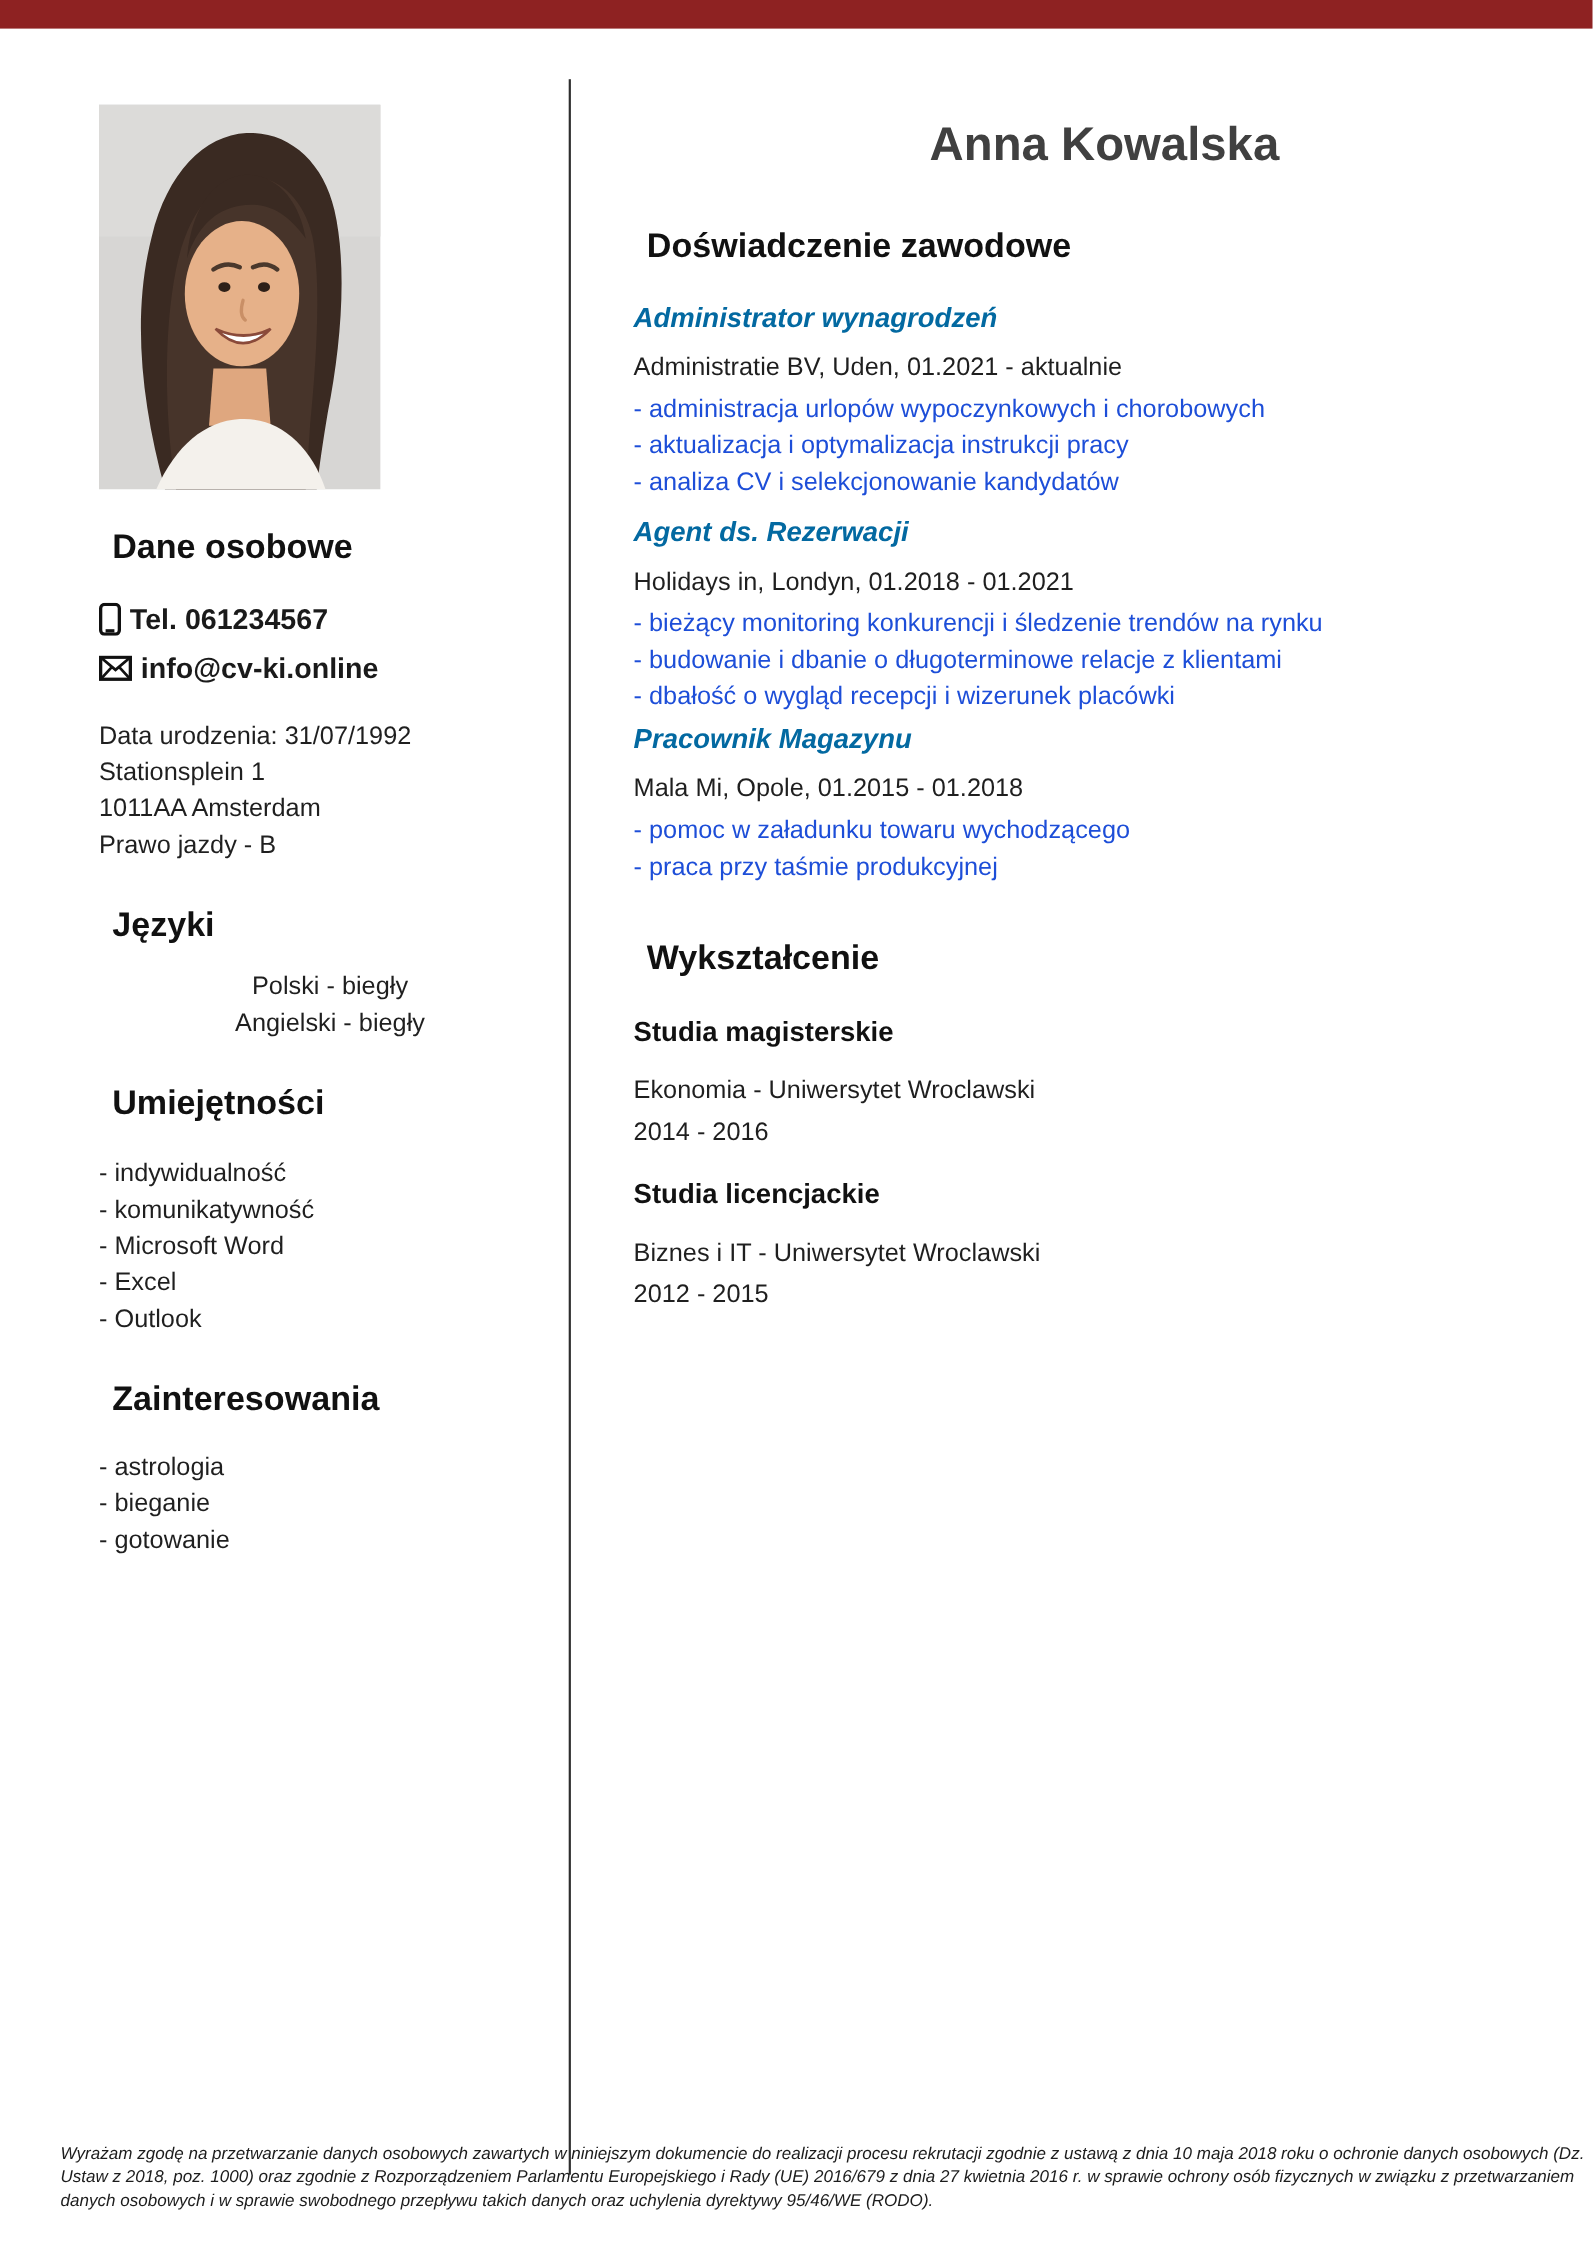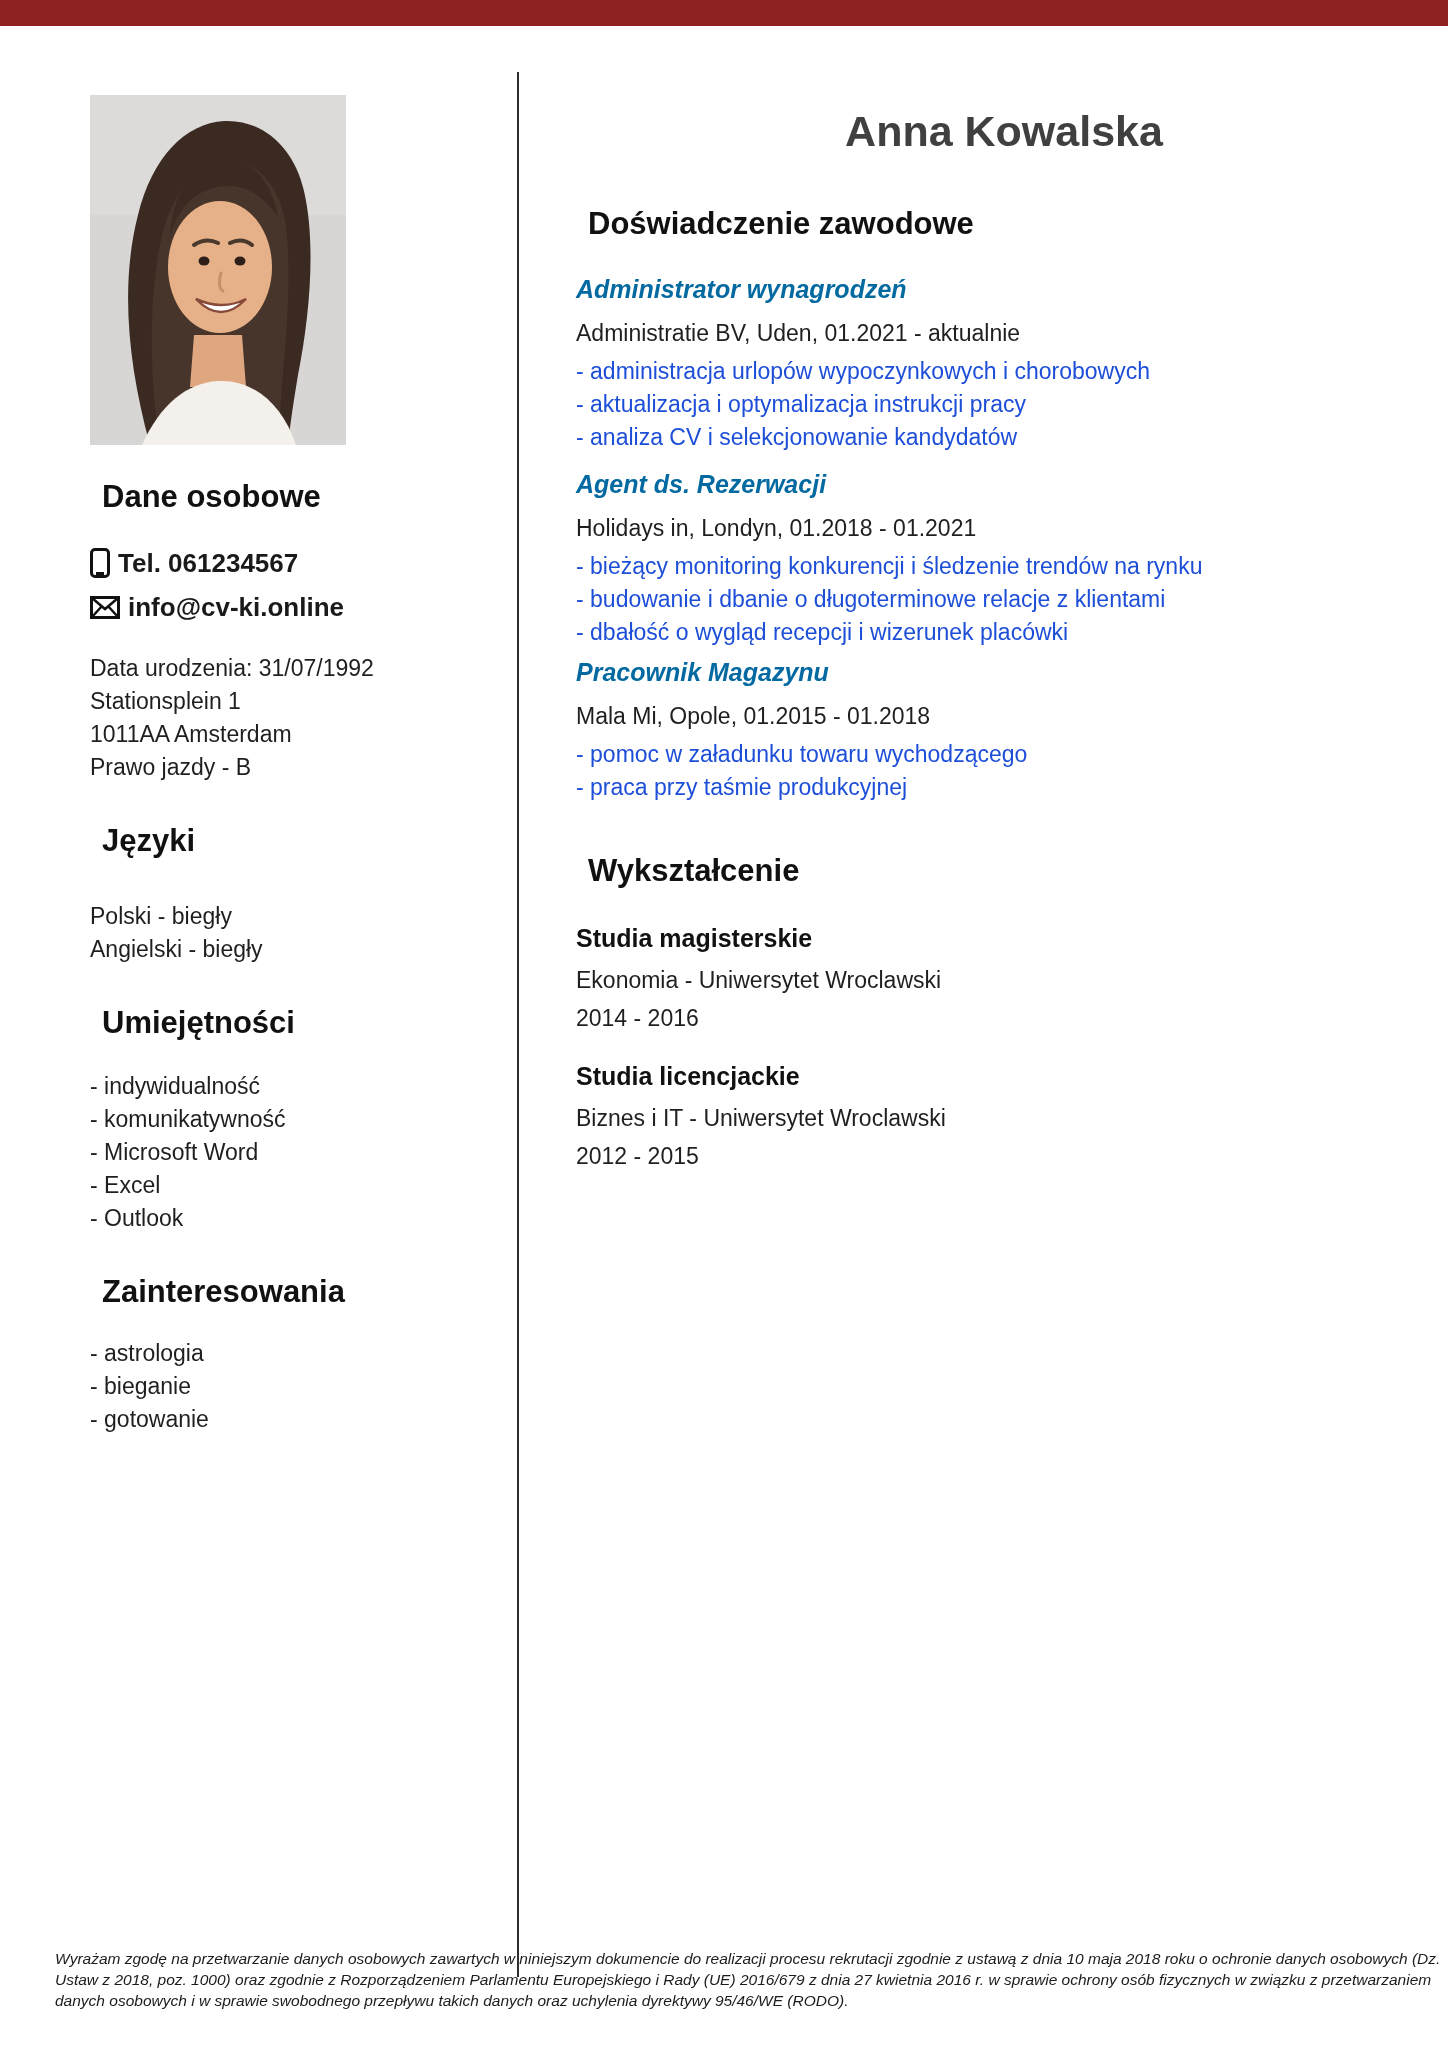--- a/index.html
+++ b/index.html
@@ -17,38 +17,38 @@
   .h-section { font-size:31px; font-weight:700; color:#111; line-height:38px; margin:12px; }
   .sidebar .h-section { margin-top:38px; }
   .sidebar .h-first { margin-top:18px; }
 
   .contact-row { display:flex; align-items:center; gap:8px; font-size:26px; font-weight:700; line-height:34px; }
   .row-phone { margin-top:30px; }
   .row-email { margin-top:10px; }
 
   .plainlist { margin:0; padding:0; list-style:none; font-size:23px; line-height:33px; color:#1f1f1f; }
   .details  { margin-top:28px; }
-  .langs    { margin-top:40px; }
+  .langs    { margin-top:20px;text-align:center; }
   .skills   { margin-top:28px; }
   .interests{ margin-top:26px; }
 
   .name { font-size:43px; font-weight:700; color:#404040; text-align:center; line-height:52px; margin:20px 0 0 0; }
   .main .h-section { margin-top:48px; }
 
   .job-title { font-size:25px; font-weight:700; color:#0369a1; line-height:32px; margin:30px 0 0 0;font-style:italic; }
   .job-title.j2 { margin-top:14px; }
   .job-title.j3 { margin-top:7px; }
   .job-meta  { font-size:23px; line-height:33px; margin-top:12px; color:#1f1f1f; }
   .bullets   { margin:5px 0 0 0; padding:0; list-style:none; font-size:23px; line-height:33px; color:#1d4ed8; }
 
   .h-edu { margin-top:96px; }
   .edu-title { font-size:25px; font-weight:700; color:#111; line-height:32px; margin:32px 0 0 0; }
   .edu-title.e2 { margin-top:25px; }
   .edu-line { font-size:23px; line-height:33px; color:#1f1f1f; margin-top:5px; }
-  .edu-line.first { margin-top:10px; }
+  .edu-line.first { margin-top:20px; }
 
   .footer-note {
     position:absolute; left:55px; top:1948px; width:1392px; z-index:2;
     font-style:italic; font-size:15.5px; line-height:21px; color:#1c1c1c;
   }
   .icon { flex:0 0 auto; display:inline-flex; }
 </style>
 </head>
 <body>
 

